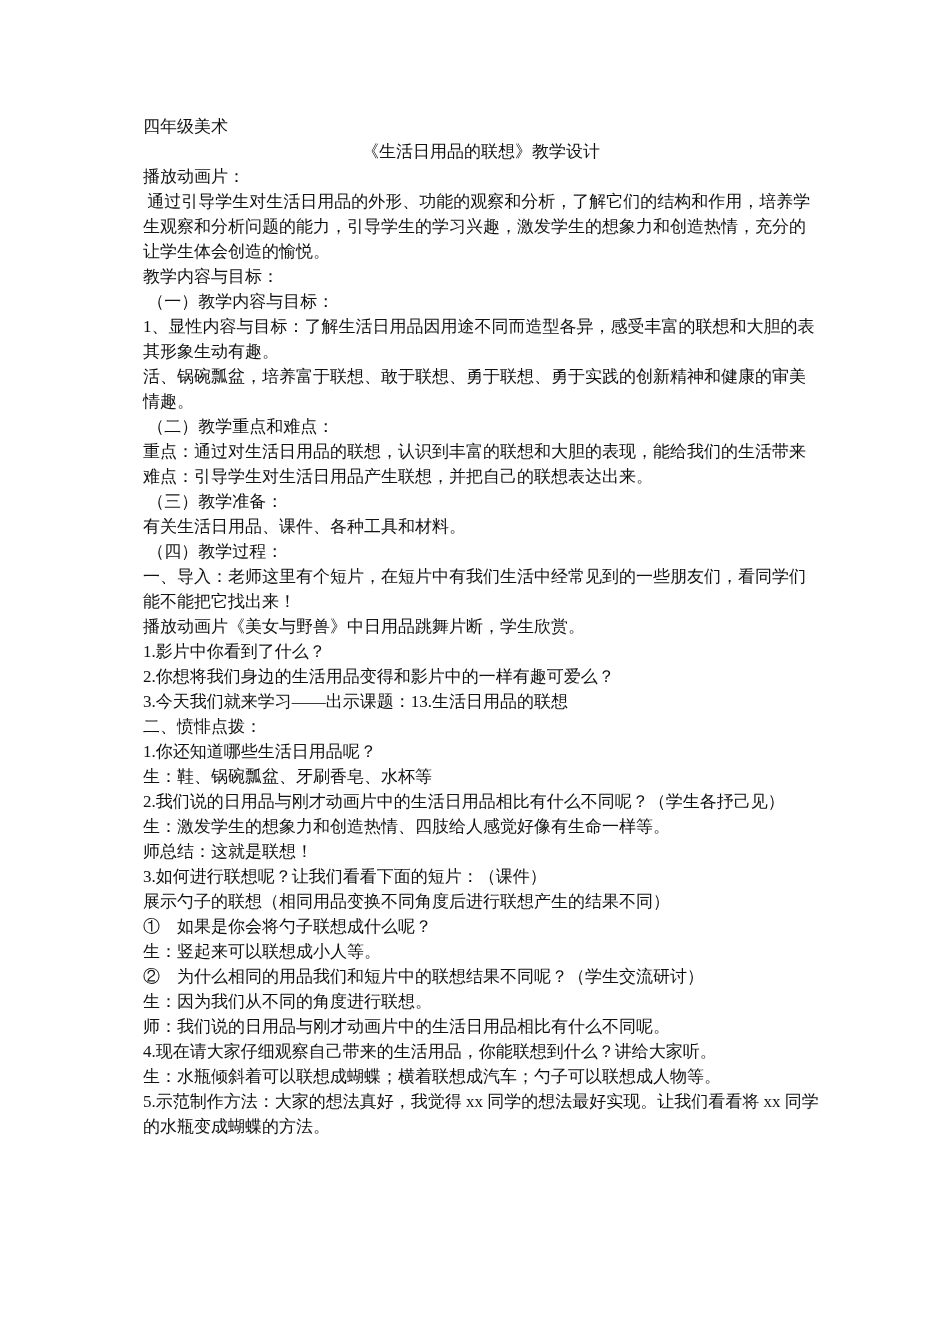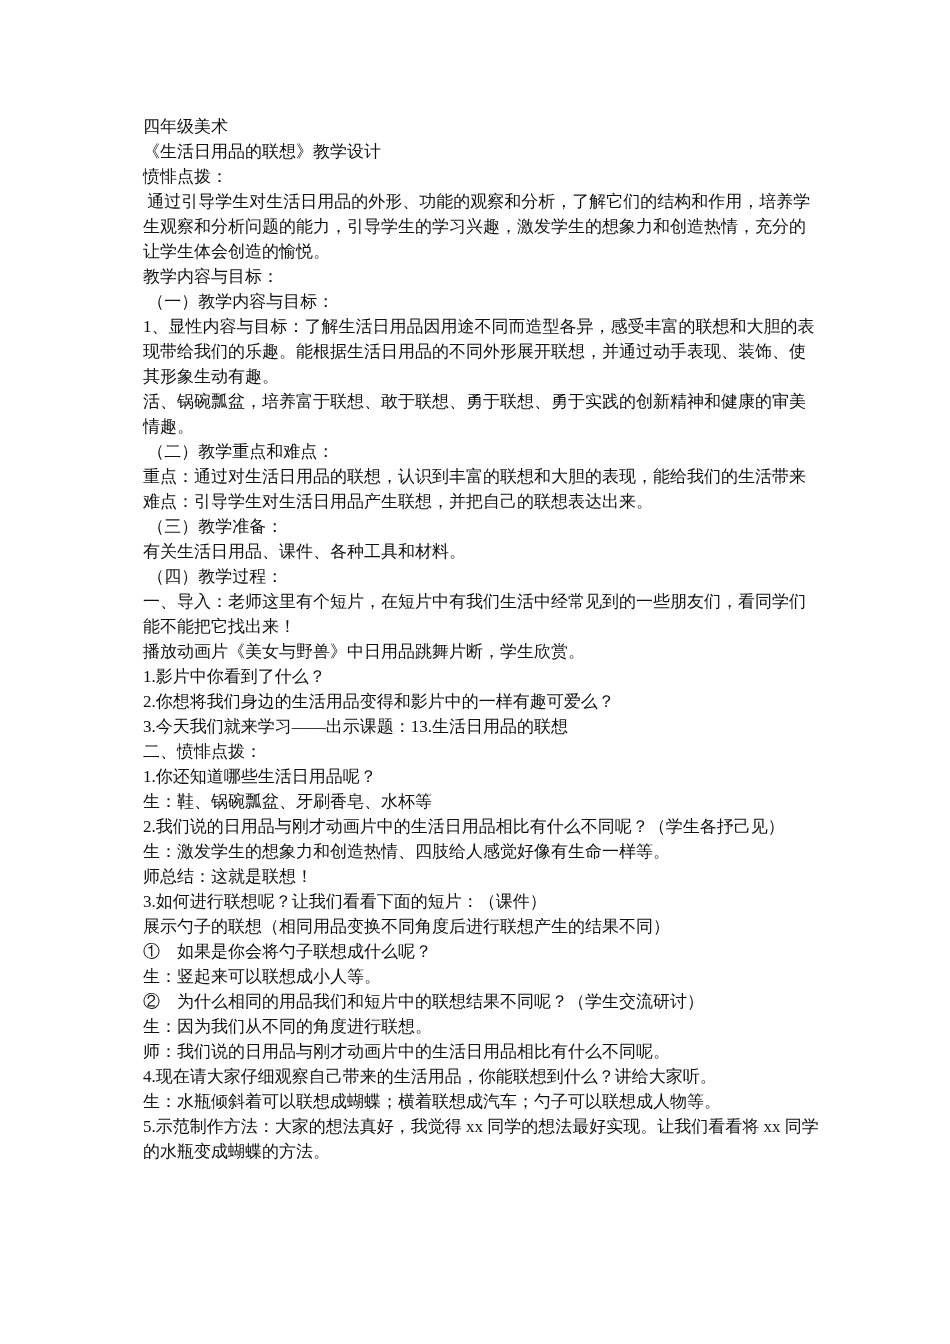--- a/index.html
+++ b/index.html
@@ -31,40 +31,39 @@
   }
   .line {
     font-size: 17px;
     line-height: 25px;
     min-height: 25px;
     white-space: pre-wrap;
     text-align: left;
     letter-spacing: 0;
   }
   .line.center {
-    text-align: left;
+    text-align: center;
     font-family: Liberation Serif, serif;
   }
 </style>
 </head>
 <body style="background: rgb(255, 255, 255);">
 
 <div class="doc-page">
   <div class="doc-content" style="color: rgb(17, 17, 17);">
 
   <div class="line">四年级美术</div>
       <div class="line center">《生活日用品的联想》教学设计</div>
-      <div class="line">愤悱点拨：</div>
+      <div class="line">播放动画片：</div>
       <div class="line"> 通过引导学生对生活日用品的外形、功能的观察和分析，了解它们的结构和作用，培养学</div>
       <div class="line">生观察和分析问题的能力，引导学生的学习兴趣，激发学生的想象力和创造热情，充分的</div>
       <div class="line">让学生体会创造的愉悦。</div>
       <div class="line">教学内容与目标：</div>
       <div class="line"> （一）教学内容与目标：</div>
       <div class="line">1、显性内容与目标：了解生活日用品因用途不同而造型各异，感受丰富的联想和大胆的表</div>
-      <div class="line">现带给我们的乐趣。能根据生活日用品的不同外形展开联想，并通过动手表现、装饰、使</div>
       <div class="line">其形象生动有趣。</div>
       <div class="line">活、锅碗瓢盆，培养富于联想、敢于联想、勇于联想、勇于实践的创新精神和健康的审美</div>
       <div class="line">情趣。</div>
       <div class="line"> （二）教学重点和难点：</div>
       <div class="line">重点：通过对生活日用品的联想，认识到丰富的联想和大胆的表现，能给我们的生活带来</div>
       <div class="line">难点：引导学生对生活日用品产生联想，并把自己的联想表达出来。</div>
       <div class="line"> （三）教学准备：</div>
       <div class="line">有关生活日用品、课件、各种工具和材料。</div>
       <div class="line"> （四）教学过程：</div>
       <div class="line">一、导入：老师这里有个短片，在短片中有我们生活中经常见到的一些朋友们，看同学们</div>

